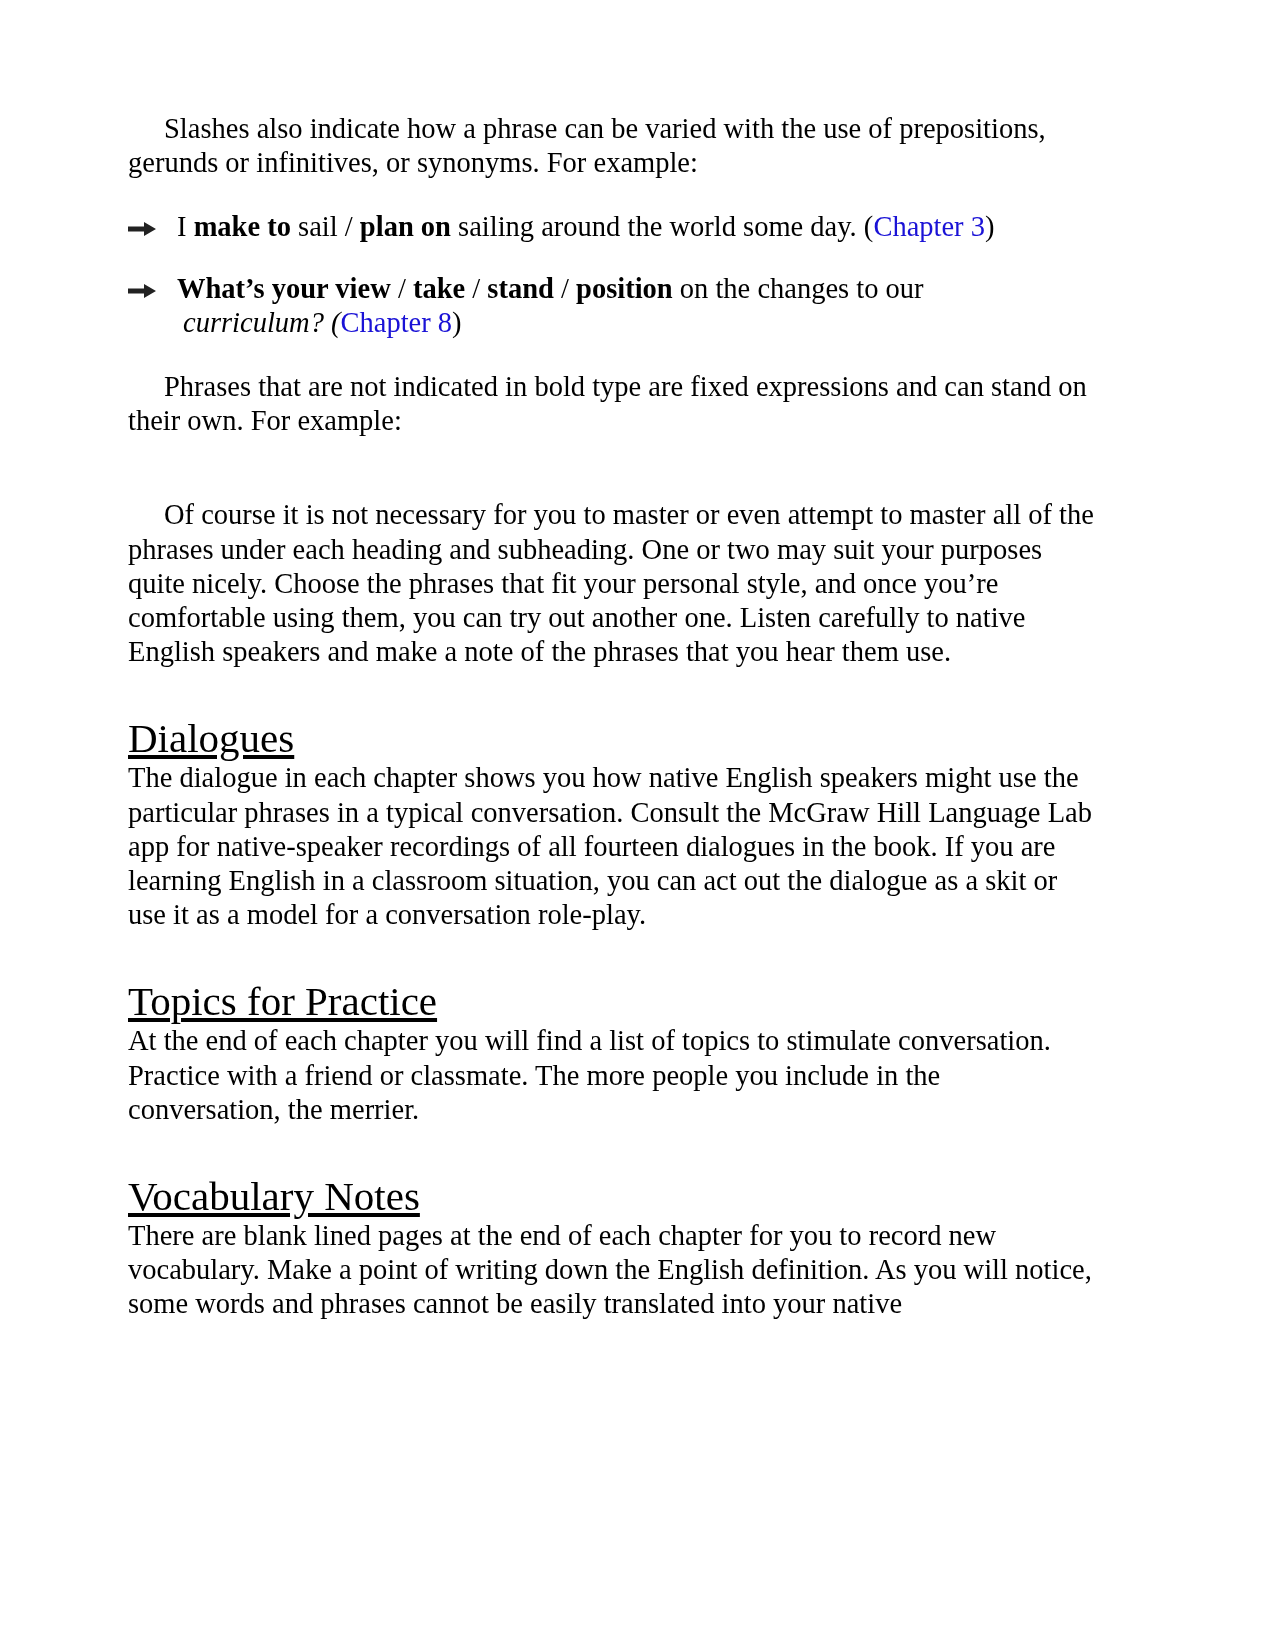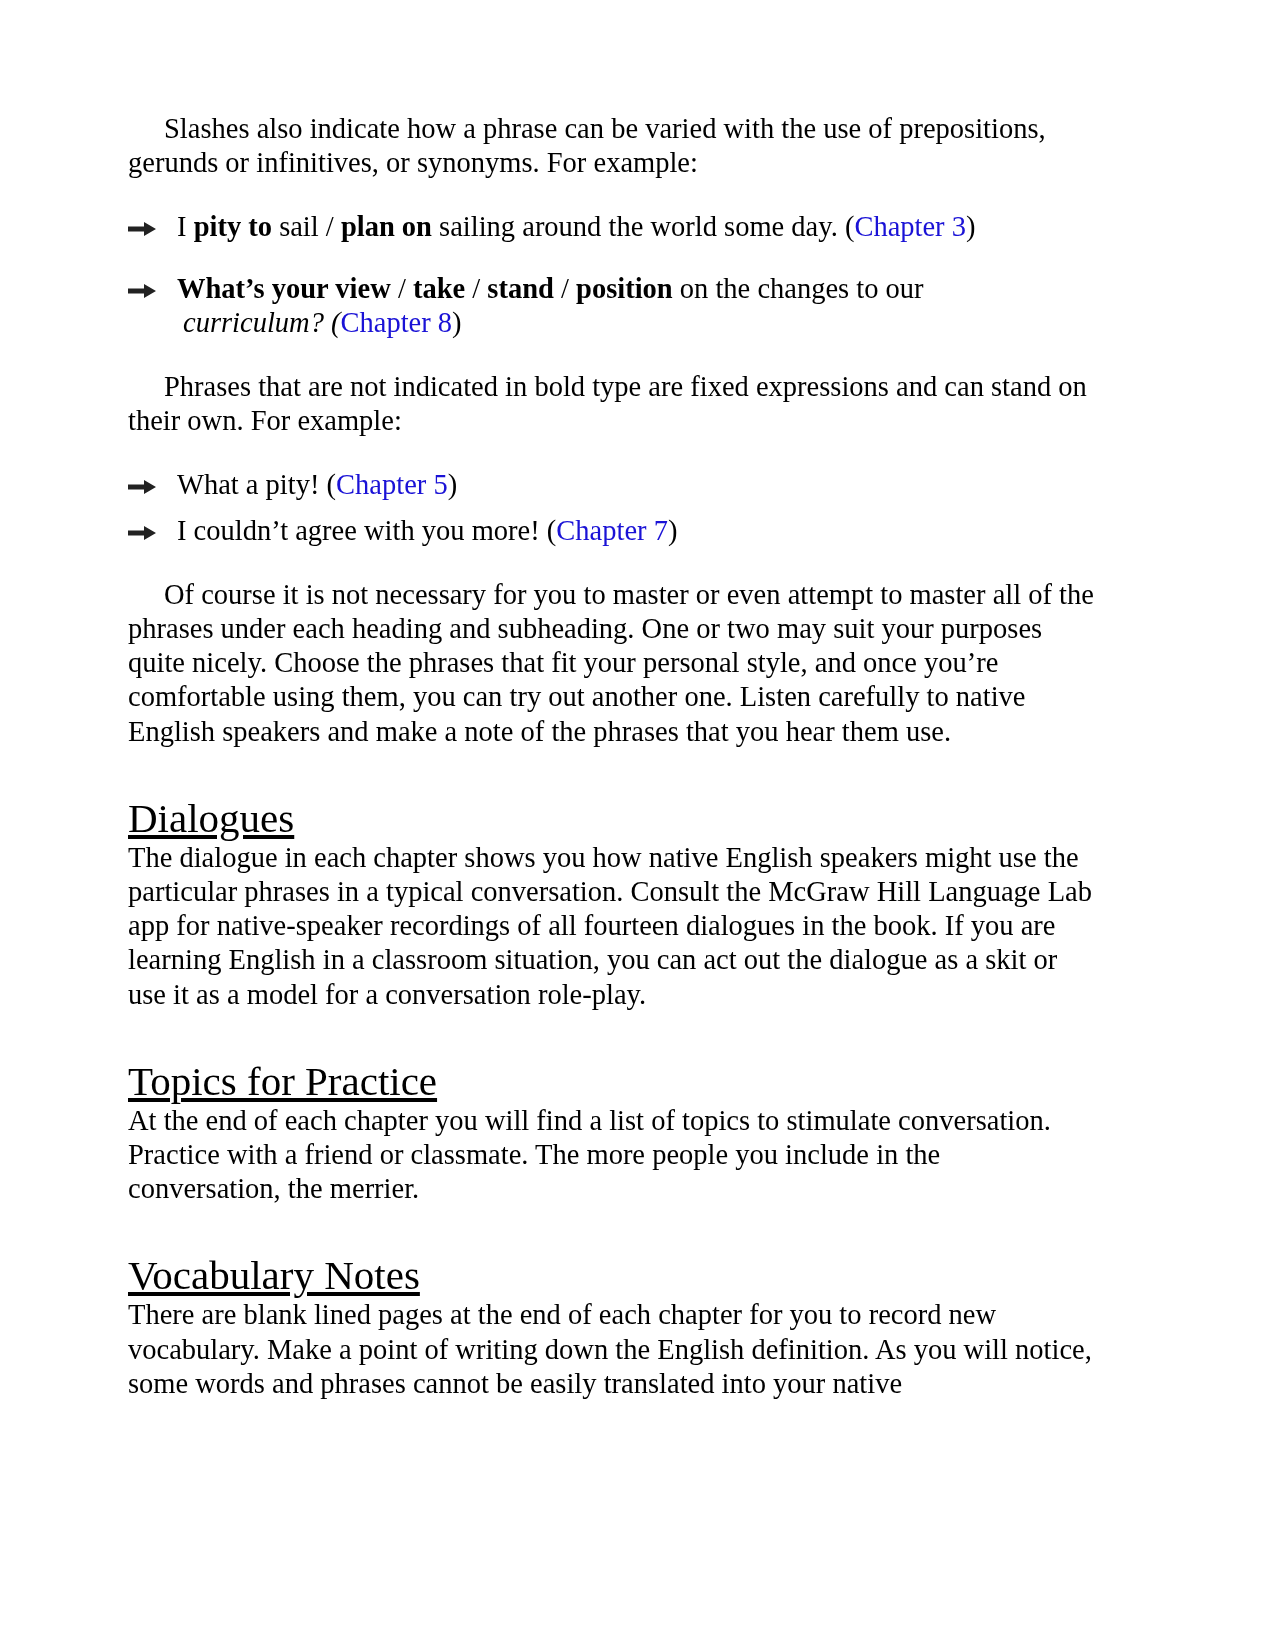--- a/index.html
+++ b/index.html
@@ -26,50 +26,36 @@
 
   <p class="body indent">Slashes also indicate how a phrase can be varied with the use of prepositions, gerunds or infinitives, or synonyms. For example:</p>
 
   <div class="gap-s"></div>
 
   <ul class="bullets">
     <li class="bullet">
       <svg class="arrow" viewBox="0 0 28 14">
           <path d="M0 4.5 H16 V0 L28 7 L16 14 V9.5 H0 Z" fill="#222"></path>
         </svg>
-      <span>I </span><b>pity to</b><span> sail / </span><b>plan on</b><span> sailing around the world some day. (</span><span class="link">Chapter 3</span><span>)</span>
+      <span>I </span><b>make to</b><span> sail / </span><b>plan on</b><span> sailing around the world some day. (</span><span class="link">Chapter 3</span><span>)</span>
     </li>
     <li class="bullet" style="margin-top:27px;">
       <svg class="arrow" viewBox="0 0 28 14">
           <path d="M0 4.5 H16 V0 L28 7 L16 14 V9.5 H0 Z" fill="#222"></path>
         </svg>
       <b>What’s your view</b><span> / </span><b>take</b><span> / </span><b>stand</b><span> / </span><b>position</b><span> on the changes to our</span><br><span class="cont">curriculum? (</span><span class="link">Chapter 8</span><span>)</span>
     </li>
   </ul>
 
   <div class="gap-s"></div>
 
   <p class="body indent">Phrases that are not indicated in bold type are fixed expressions and can stand on their own. For example:</p>
 
   <div class="gap-s"></div>
 
-  <ul class="bullets">
-    <li class="bullet">
-      <svg class="arrow" viewBox="0 0 28 14">
-          <path d="M0 4.5 H16 V0 L28 7 L16 14 V9.5 H0 Z" fill="#222"></path>
-        </svg>
-      <span>What a pity! (</span><span class="link">Chapter 5</span><span>)</span>
-    </li>
-    <li class="bullet" style="margin-top:11px;">
-      <svg class="arrow" viewBox="0 0 28 14">
-          <path d="M0 4.5 H16 V0 L28 7 L16 14 V9.5 H0 Z" fill="#222"></path>
-        </svg>
-      <span>I couldn’t agree with you more! (</span><span class="link">Chapter 7</span><span>)</span>
-    </li>
-  </ul>
 
   <div class="gap-b"></div>
   <div class="gap-s" style="height:18px"></div>
 
   <p class="body indent">Of course it is not necessary for you to master or even attempt to master all of the phrases under each heading and subheading. One or two may suit your purposes quite nicely. Choose the phrases that fit your personal style, and once you’re comfortable using them, you can try out another one. Listen carefully to native English speakers and make a note of the phrases that you hear them use.</p>
 
   <div class="gap-l"></div>
 
   <section>
     <h2>Dialogues</h2>

